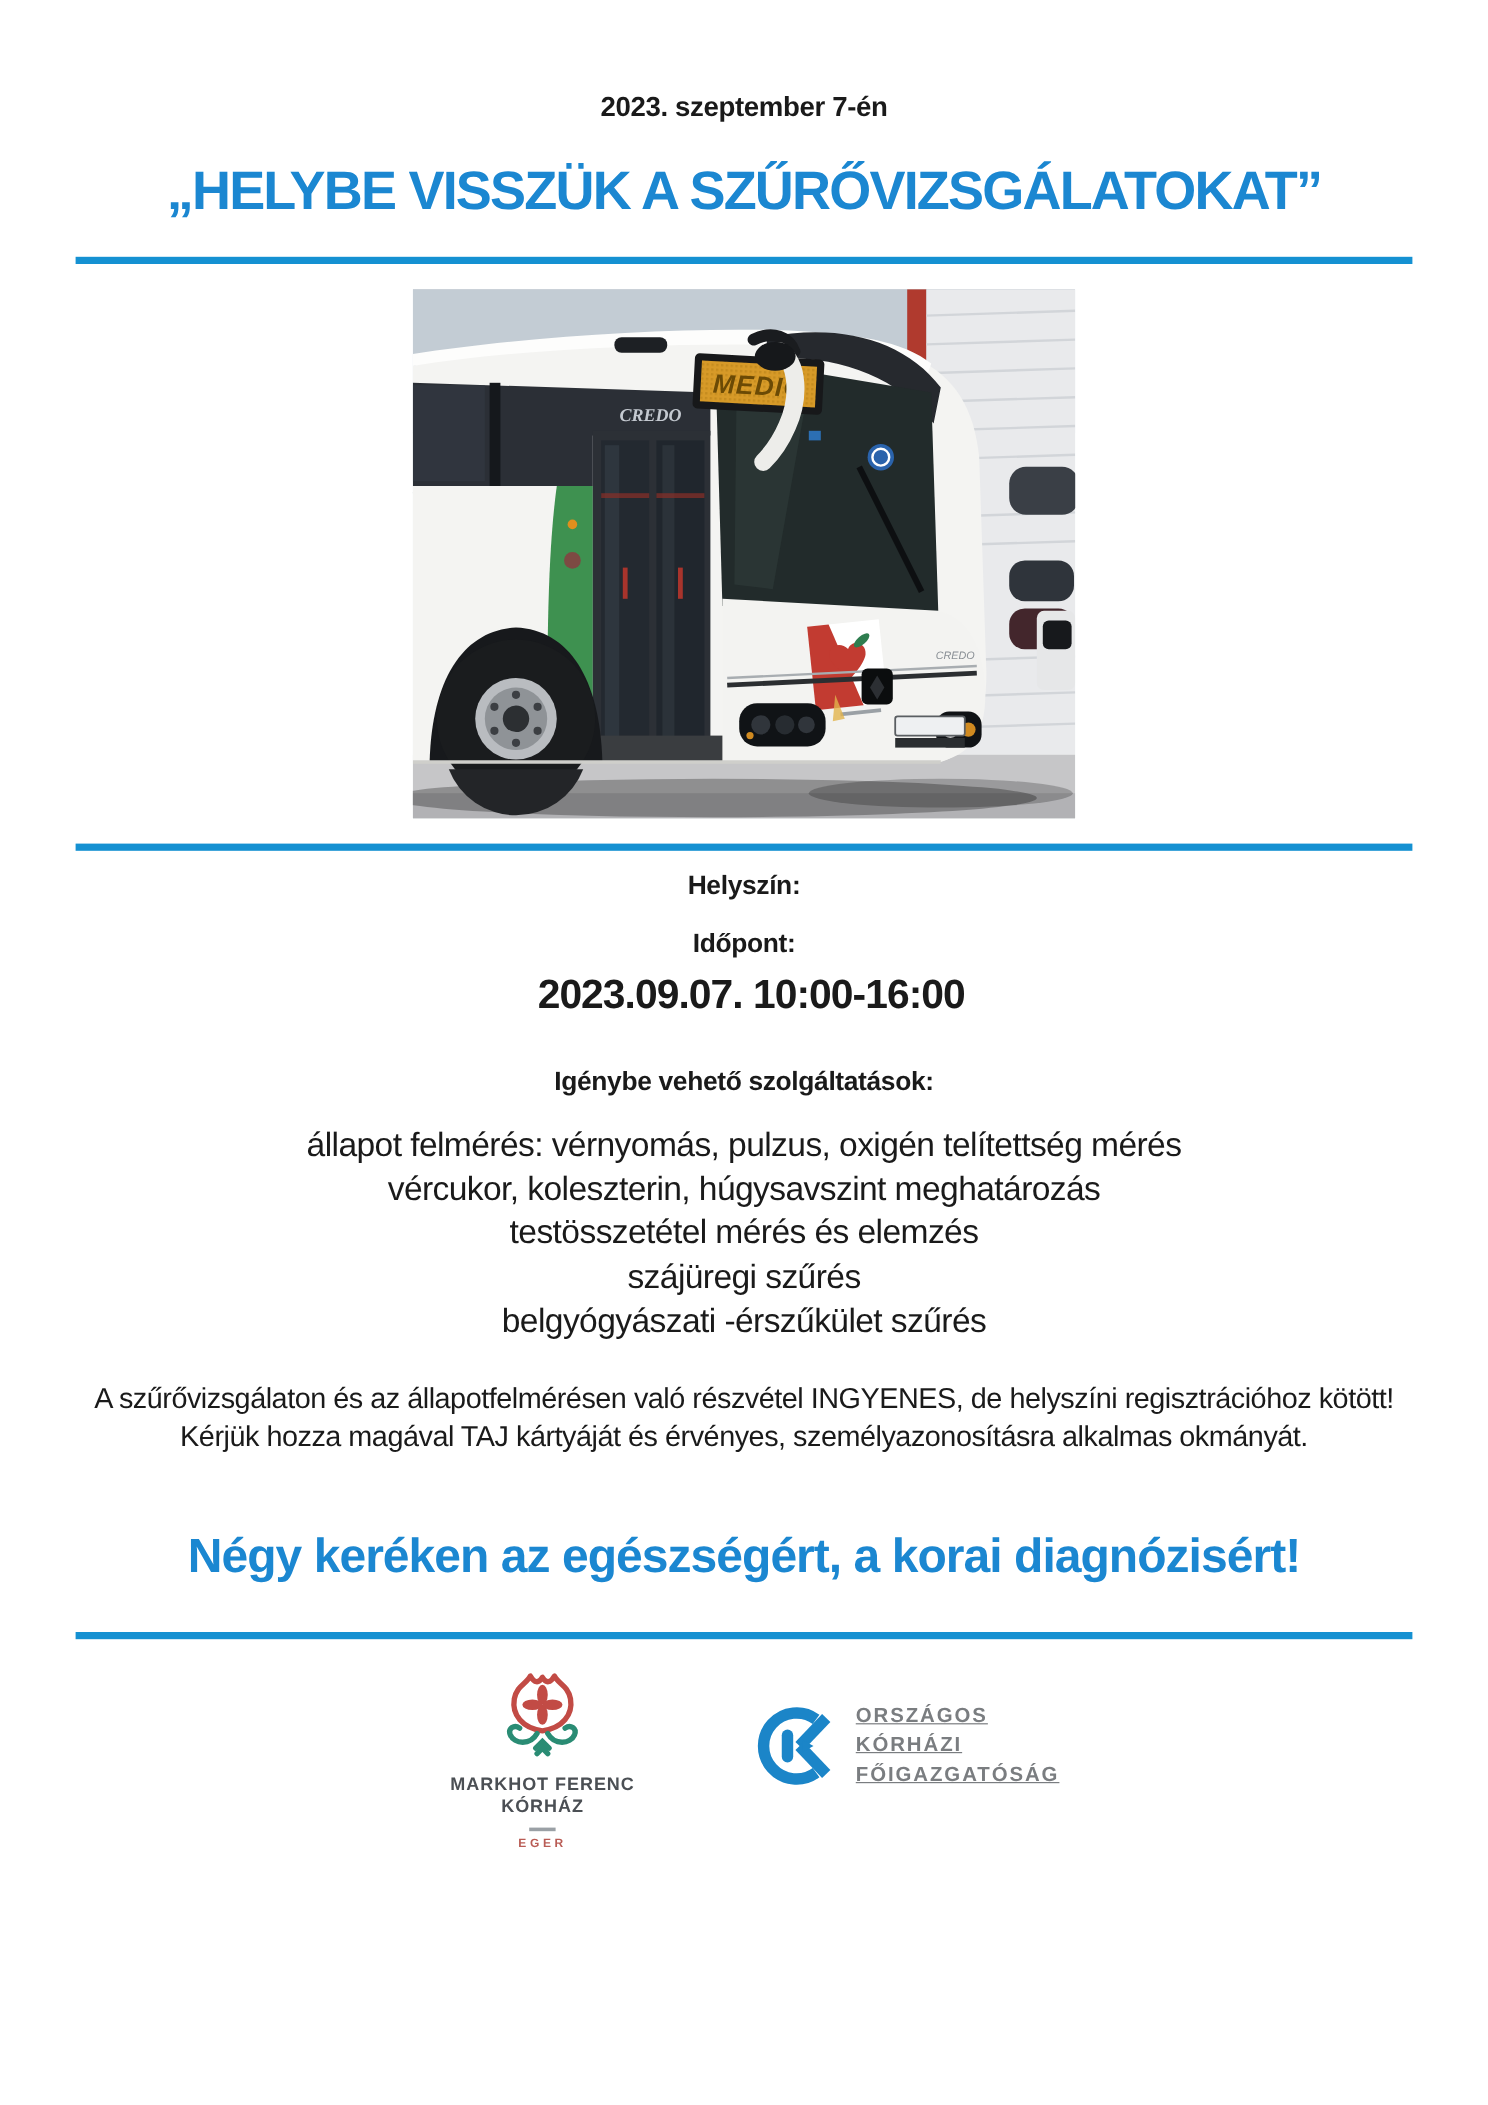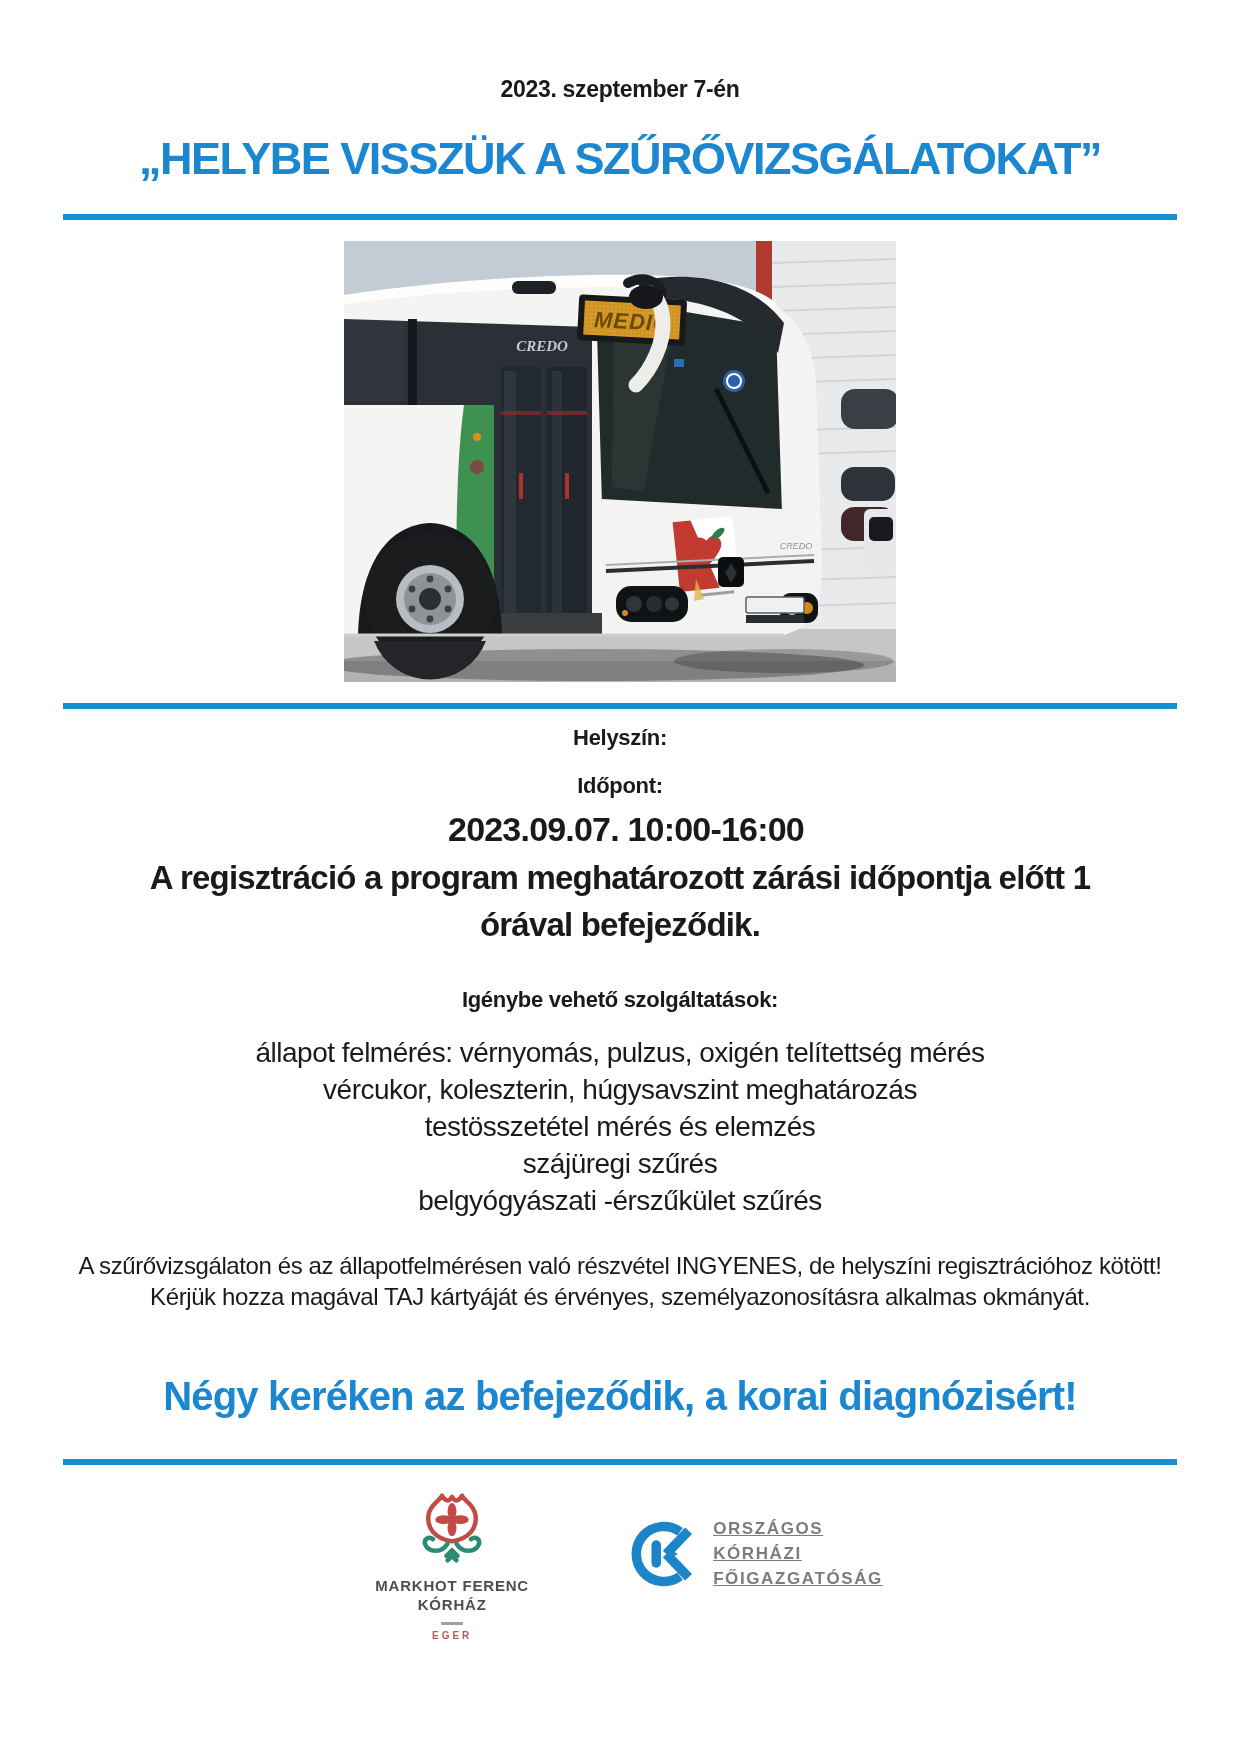--- a/index.html
+++ b/index.html
@@ -202,37 +202,36 @@
       </defs>
     </svg>
   </div>
 
   <div class="rule rule-2"></div>
 
   <div class="center small-label lbl-helyszin">Helyszín:</div>
 
   <div class="center small-label lbl-idopont">Időpont:</div>
   <div class="center big-bold time-line">2023.09.07. 10:00-16:00</div>
-  <div class="center reg-note">A regisztráció a program meghatározott zárási időpontja előtt 1 órával befejeződik.</div>
 
   <div class="center small-label services-label">Igénybe vehető szolgáltatások:</div>
   <div class="center services">
     <div>állapot felmérés: vérnyomás, pulzus, oxigén telítettség mérés</div>
     <div>vércukor, koleszterin, húgysavszint meghatározás</div>
     <div>testösszetétel mérés és elemzés</div>
     <div>szájüregi szűrés</div>
     <div>belgyógyászati -érszűkület szűrés</div>
   </div>
 
   <div class="center notes">
     <div>A szűrővizsgálaton és az állapotfelmérésen való részvétel INGYENES, de helyszíni regisztrációhoz kötött!</div>
     <div>Kérjük hozza magával TAJ kártyáját és érvényes, személyazonosításra alkalmas okmányát.</div>
   </div>
 
-  <div class="center slogan">Négy keréken az befejeződik, a korai diagnózisért!</div>
+  <div class="center slogan">Négy keréken az egészségért, a korai diagnózisért!</div>
 
   <div class="rule rule-3"></div>
 
   <div class="footer">
 
     <div class="markhot">
       <svg width="90" height="78" viewBox="0 0 80 70">
         <path d="M31,6 C28,12 21,13 19,23 C17,35 25,45 40,47 C55,45 63,35 61,23 C59,13 52,12 49,6 C46,11 43,12 40,7 C37,12 34,11 31,6 Z" fill="none" stroke="#c24b45" stroke-width="4" stroke-linejoin="round"></path>
         <g fill="#c24b45">
           <ellipse cx="40" cy="20" rx="4" ry="7.5"></ellipse>

